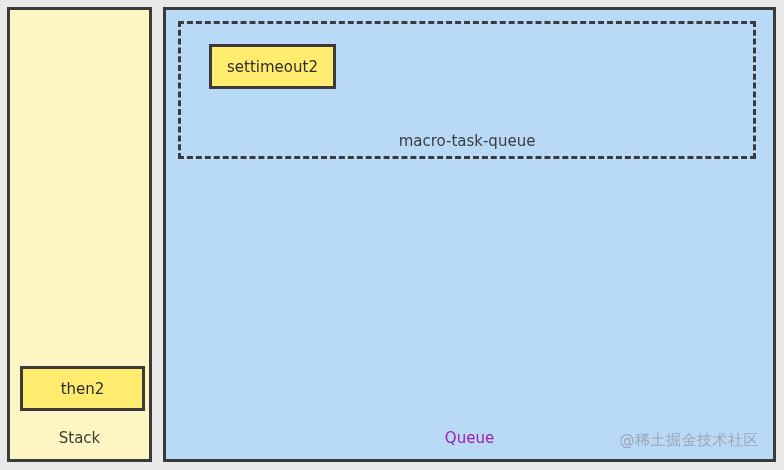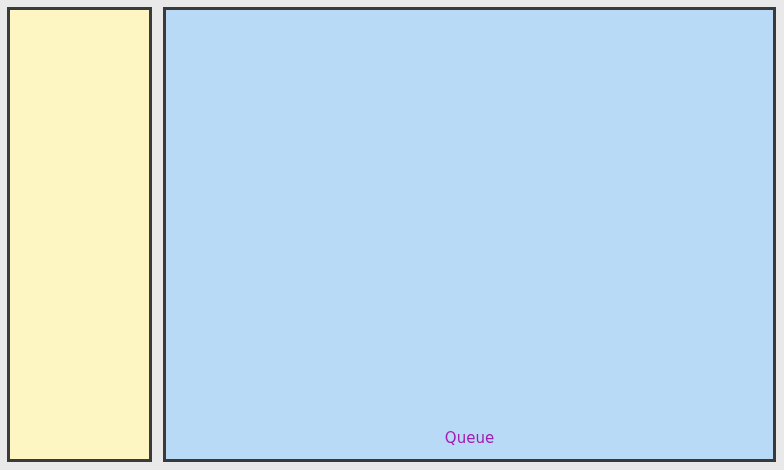--- a/index.html
+++ b/index.html
@@ -122,23 +122,34 @@
     letter-spacing: 0.5px;
     font-family: "DejaVu Sans", sans-serif;
   }
 </style>
 </head>
 <body>
 
 <div id="canvas">
 
   <div class="stack-panel">
+    <div class="frame-box then2-box">
+      <span>then2</span>
+    </div>
+    <div class="stack-label">Stack</div>
   </div>
 
   <div class="queue-panel">
 
+    <div class="task-queue macro-queue">
+      <div class="frame-box settimeout2-box">
+        <span>settimeout2</span>
+      </div>
+      <div class="queue-name">macro-task-queue</div>
+    </div>
 
 
     <div class="queue-label">Queue</div>
 
+    <div class="watermark">@稀土掘金技术社区</div>
   </div>
 
 </div>
 
 </body></html>

